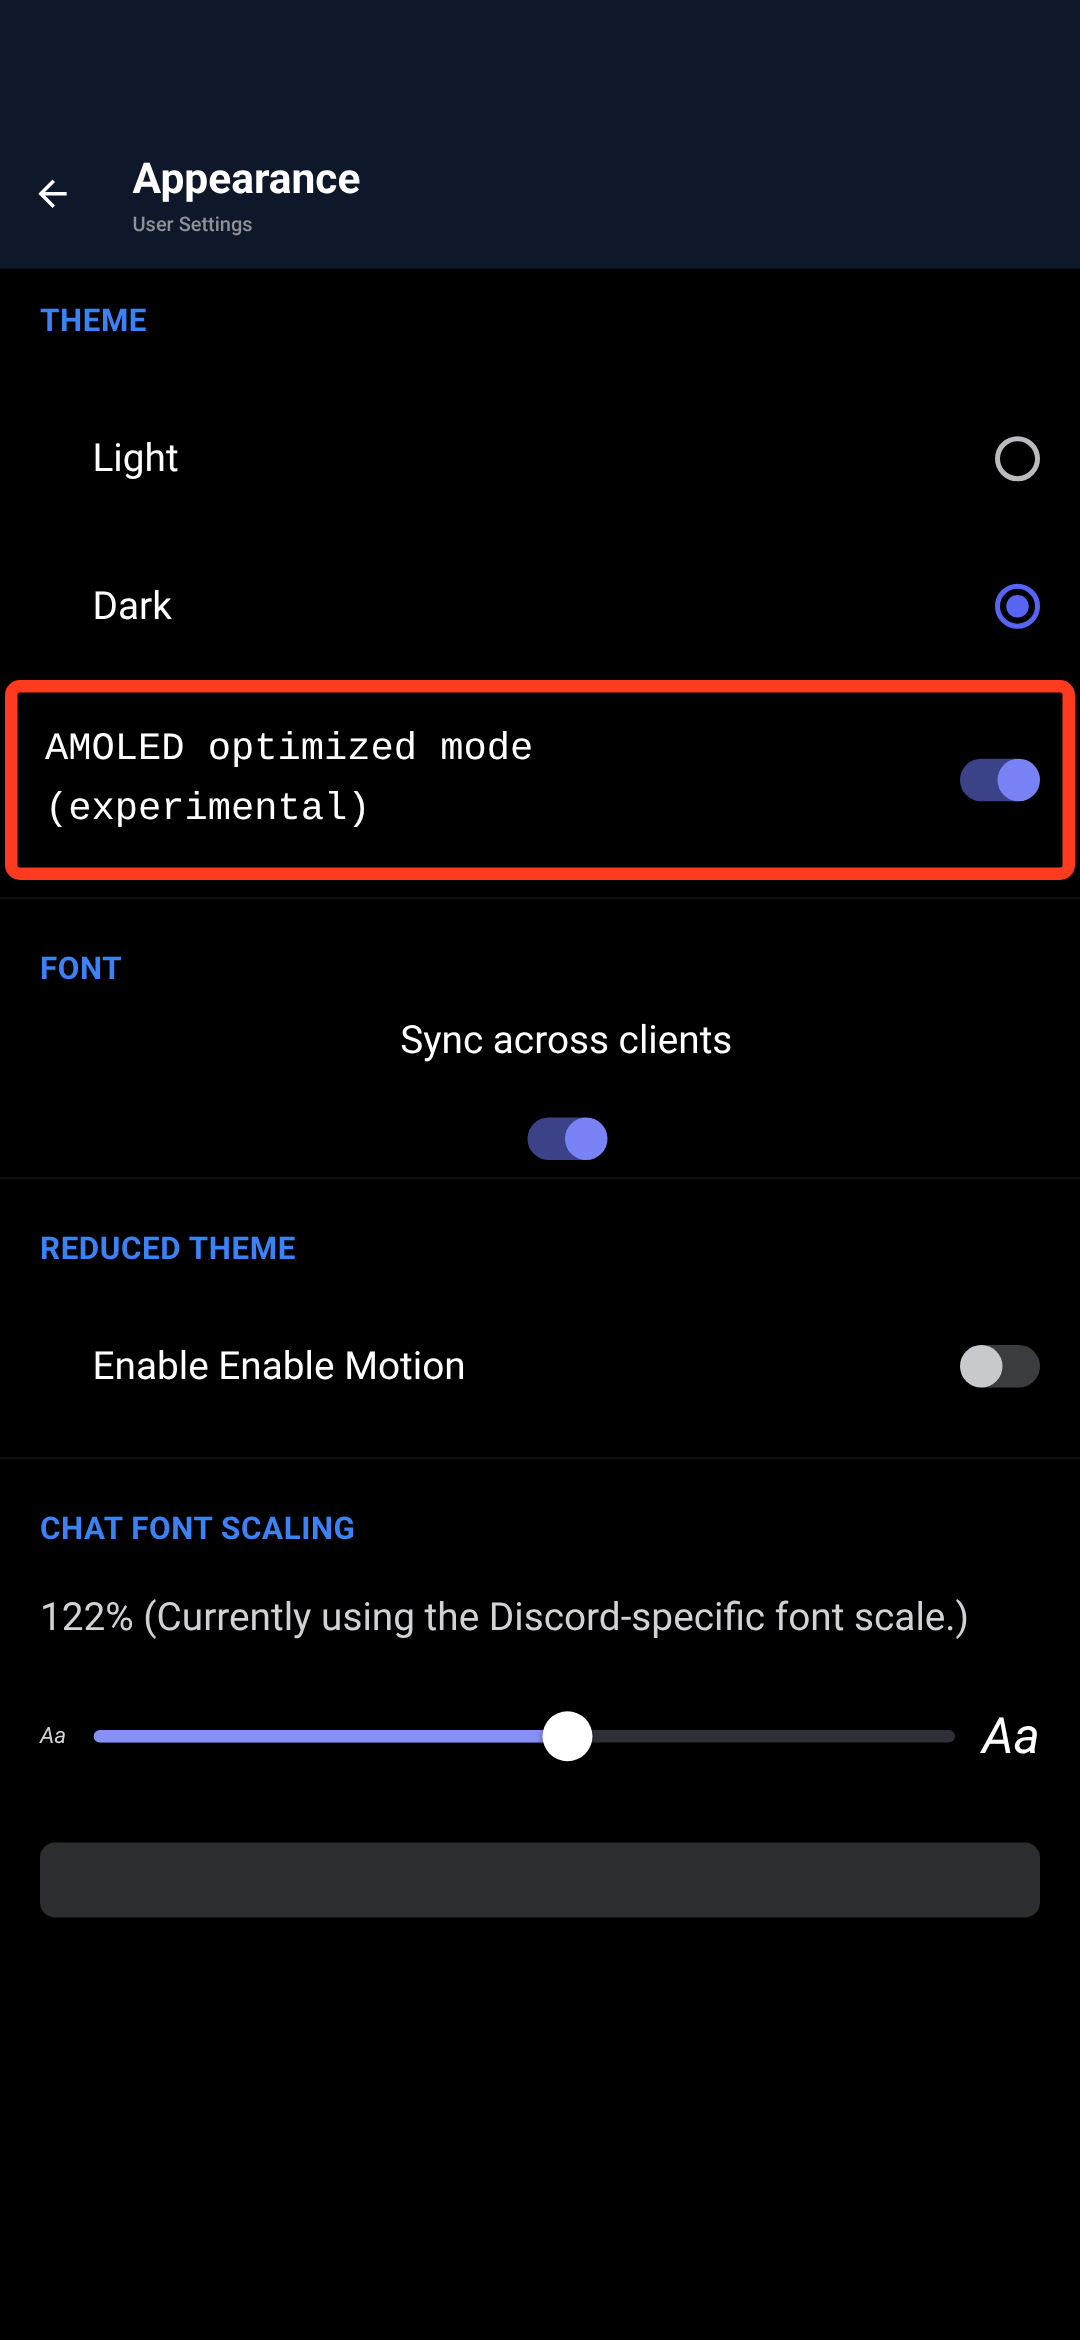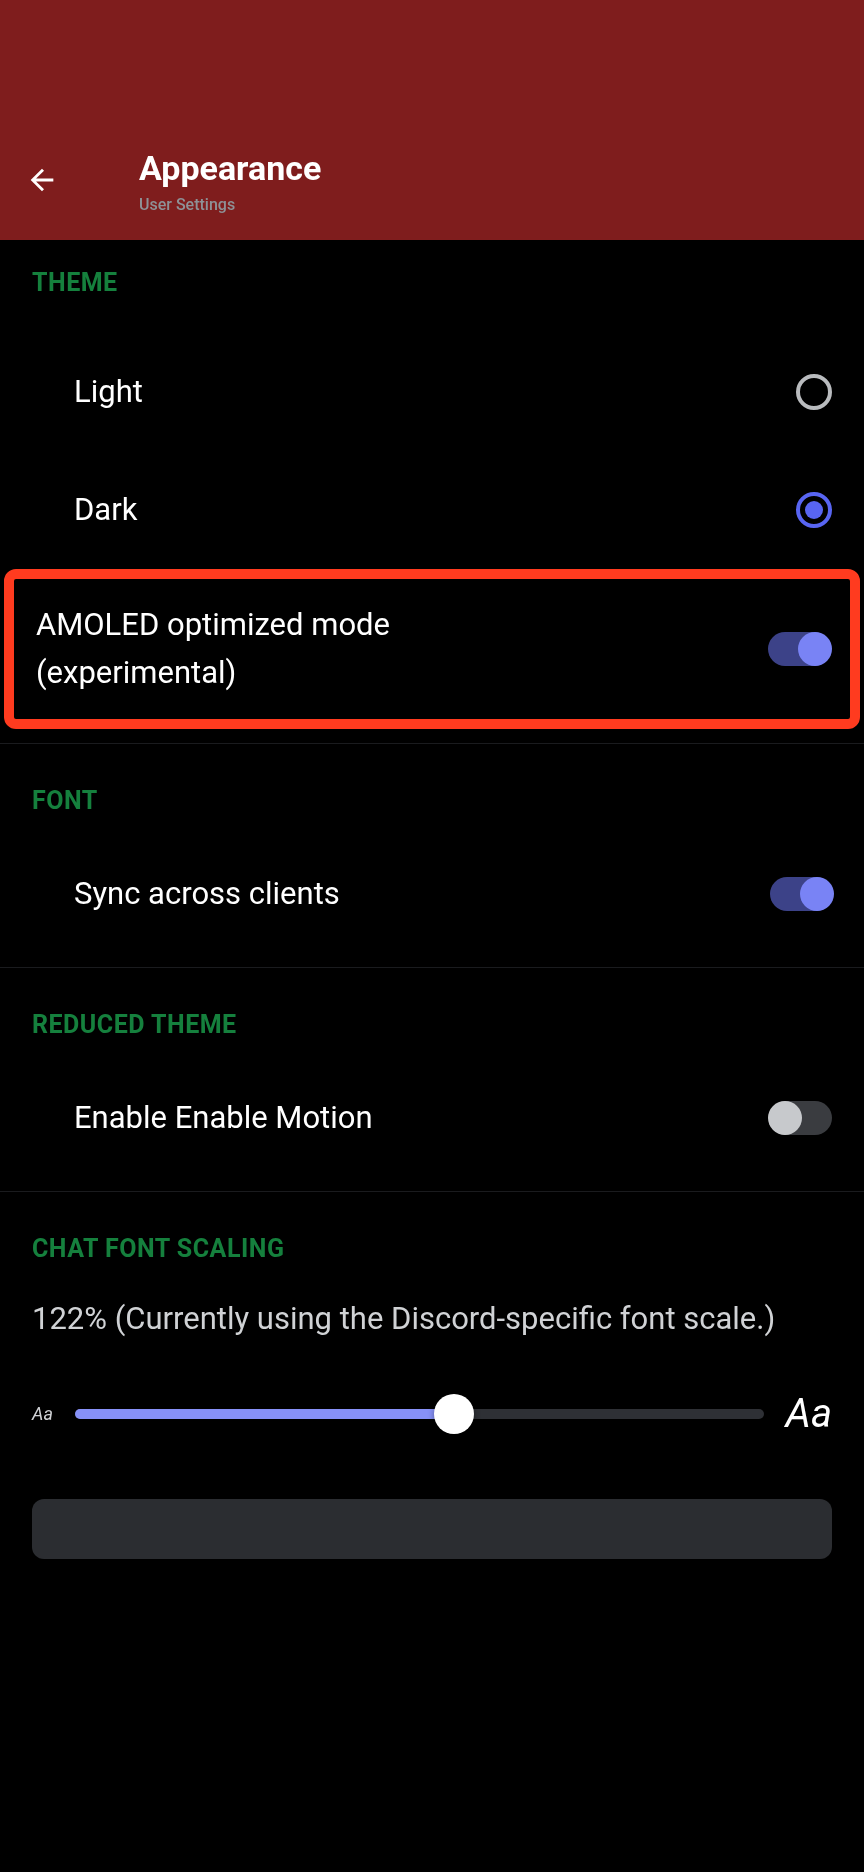--- a/index.html
+++ b/index.html
@@ -8,44 +8,43 @@
     height: 1872px;
     background: #000000;
     font-family: -apple-system, BlinkMacSystemFont, "Segoe UI", Roboto, sans-serif;
     color: #ffffff;
     overflow: hidden;
   }
   .header {
     display: flex;
     align-items: center;
     padding: 28px 20px 26px 20px;
-    background: #7f1d1d;
-    height: 240px;
+    background: #0f172a;
+    height: 215px;
     align-items: flex-end;
-    gap: 33px;
   }
   .back-btn {
     width: 44px;
     height: 44px;
     display: flex;
     align-items: center;
     justify-content: center;
     margin-right: 42px;
     margin-bottom: 12px;
   }
   .back-btn svg { width: 34px; height: 34px; }
   .header-text { display: flex; flex-direction: column; }
   .header-title { font-size: 34px; font-weight: 700; color: #ffffff; line-height: 1.2; }
   .header-sub { font-size: 16px; color: #8e9196; margin-top: 6px; font-weight: 500; }
 
   .section-header {
     font-size: 25px;
     font-weight: 700;
     letter-spacing: 0.5px;
-    color: #15803d;
+    color: #3b82f6;
     padding: 28px 32px 0 32px;
   }
 
   .row {
     display: flex;
     align-items: center;
     justify-content: space-between;
     padding: 0 32px;
     min-height: 118px;
     margin-left: 42px;
@@ -94,20 +93,21 @@
 
   .highlight-box {
     border: 10px solid #ff3b1f;
     border-radius: 12px;
     margin: 0 4px;
     padding: 22px 20px 22px 22px;
     display: flex;
     align-items: center;
     justify-content: space-between;
     min-height: 160px;
+    font-family: Liberation Mono, monospace;
   }
   .highlight-box .row-label { max-width: 520px; line-height: 1.55; }
 
   .divider { height: 1px; background: #1a1b1e; margin: 14px 0 0 0; }
 
   .font-desc {
     font-size: 31px;
     color: #d0d2d5;
     padding: 34px 32px 0 32px;
     line-height: 1.45;
@@ -189,21 +189,21 @@
   <div class="row-label">AMOLED optimized mode (experimental)</div>
   <div class="toggle on">
     <div class="knob"></div>
   </div>
 </div>
 
 <div class="divider"></div>
 
 <div class="section-header" style="padding-top:42px;">FONT</div>
 
-<div class="row" style="margin-top:20px;">
+<div class="row" style="margin-top:20px;flex-direction:column;">
   <div class="row-label">Sync across clients</div>
   <div class="toggle on">
     <div class="knob"></div>
   </div>
 </div>
 
 <div class="divider"></div>
 
 <div class="section-header" style="padding-top:42px;">REDUCED THEME</div>
 

